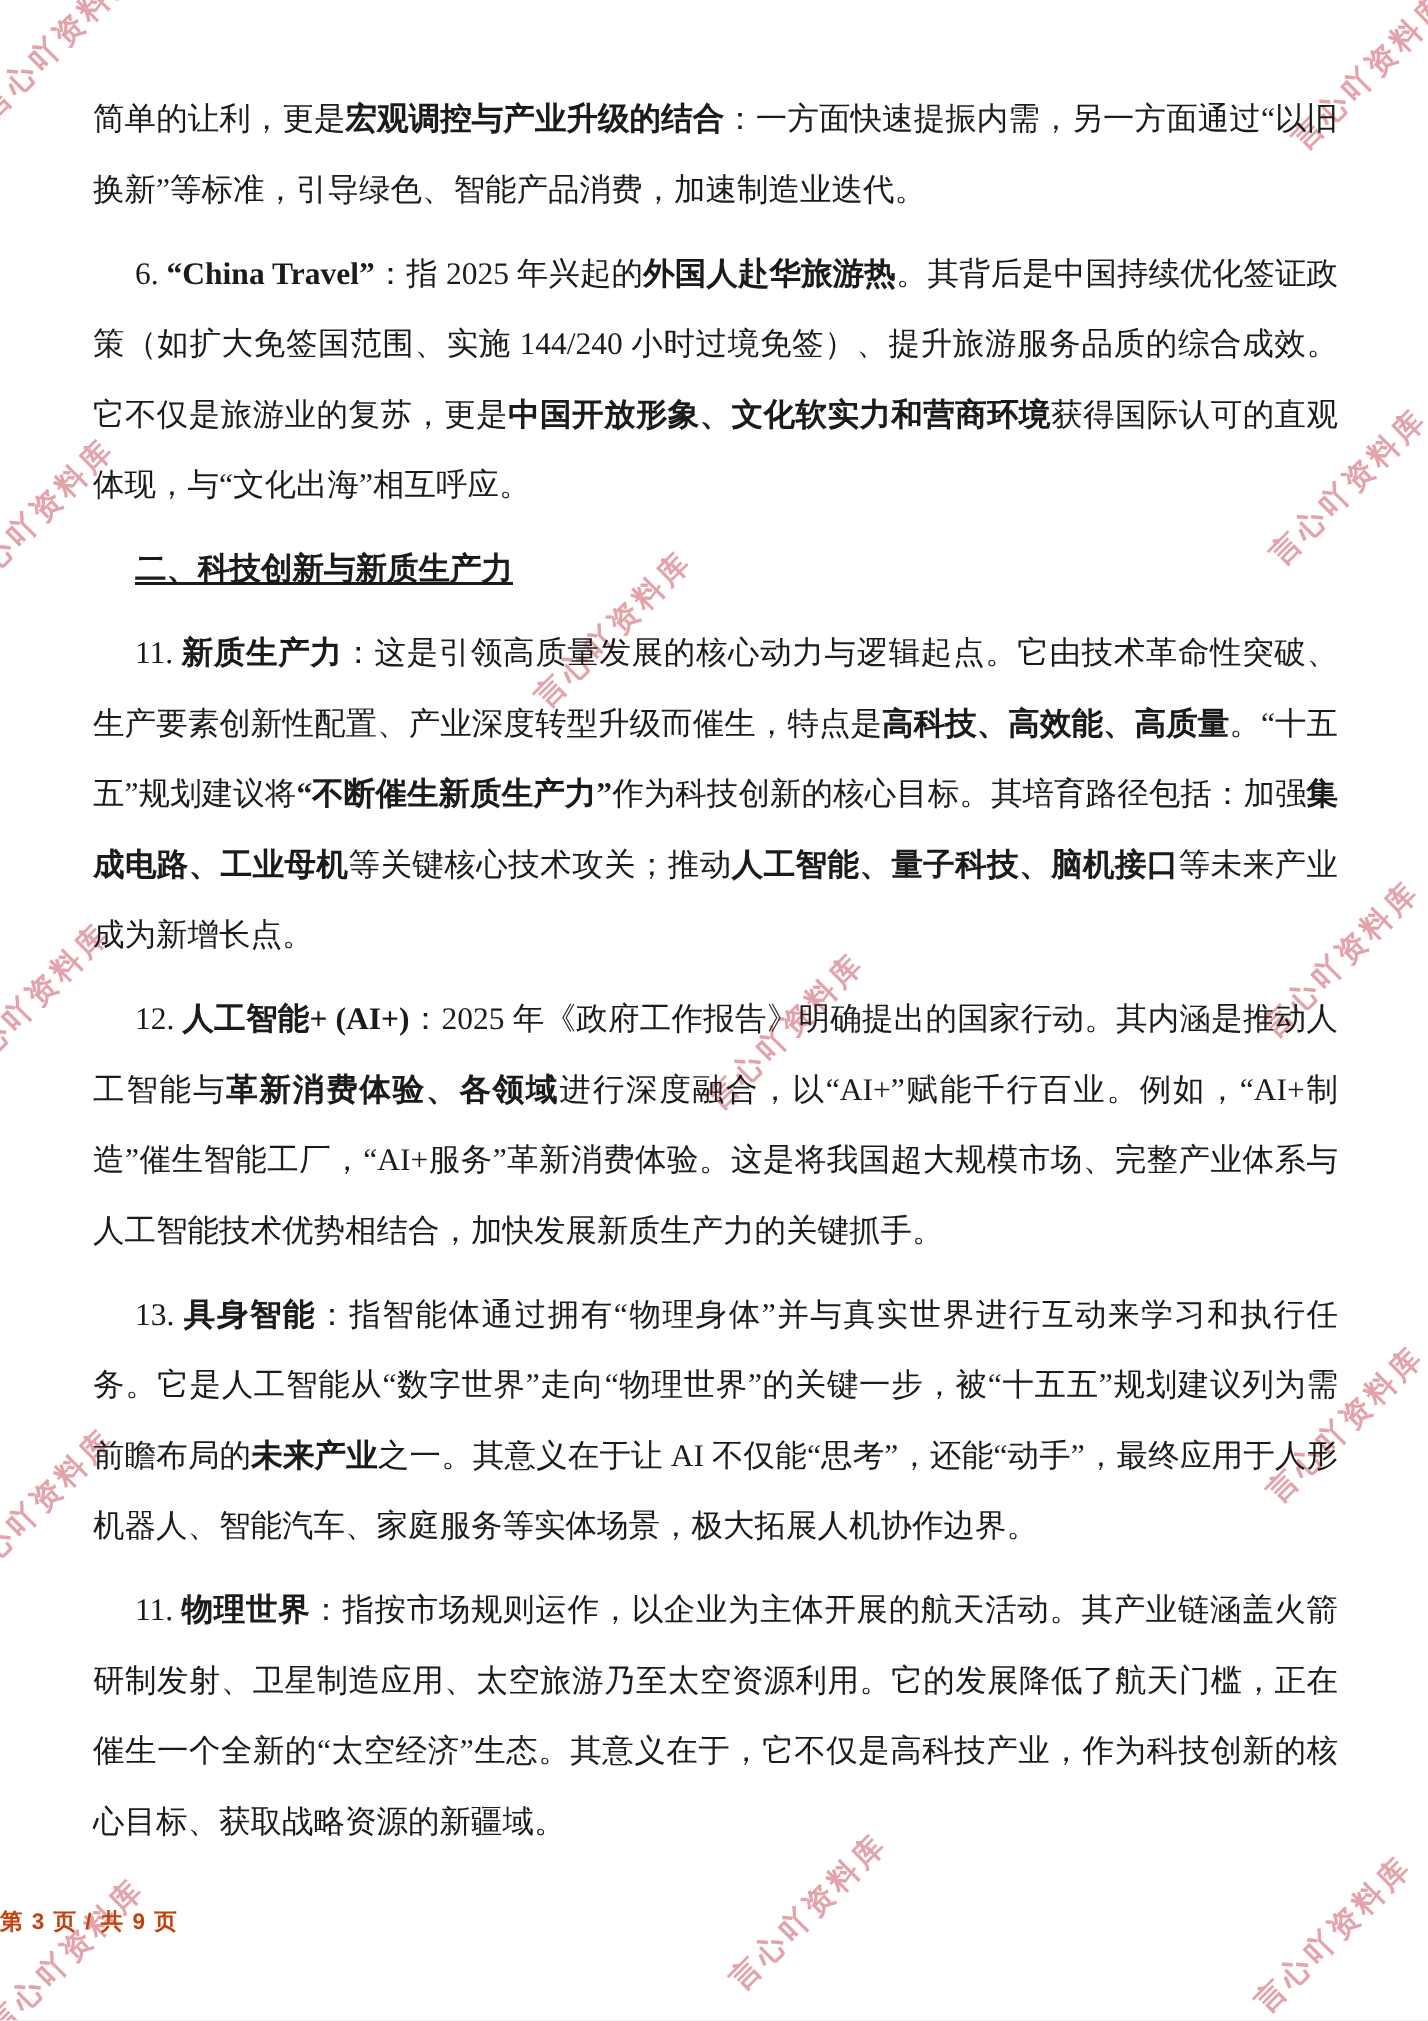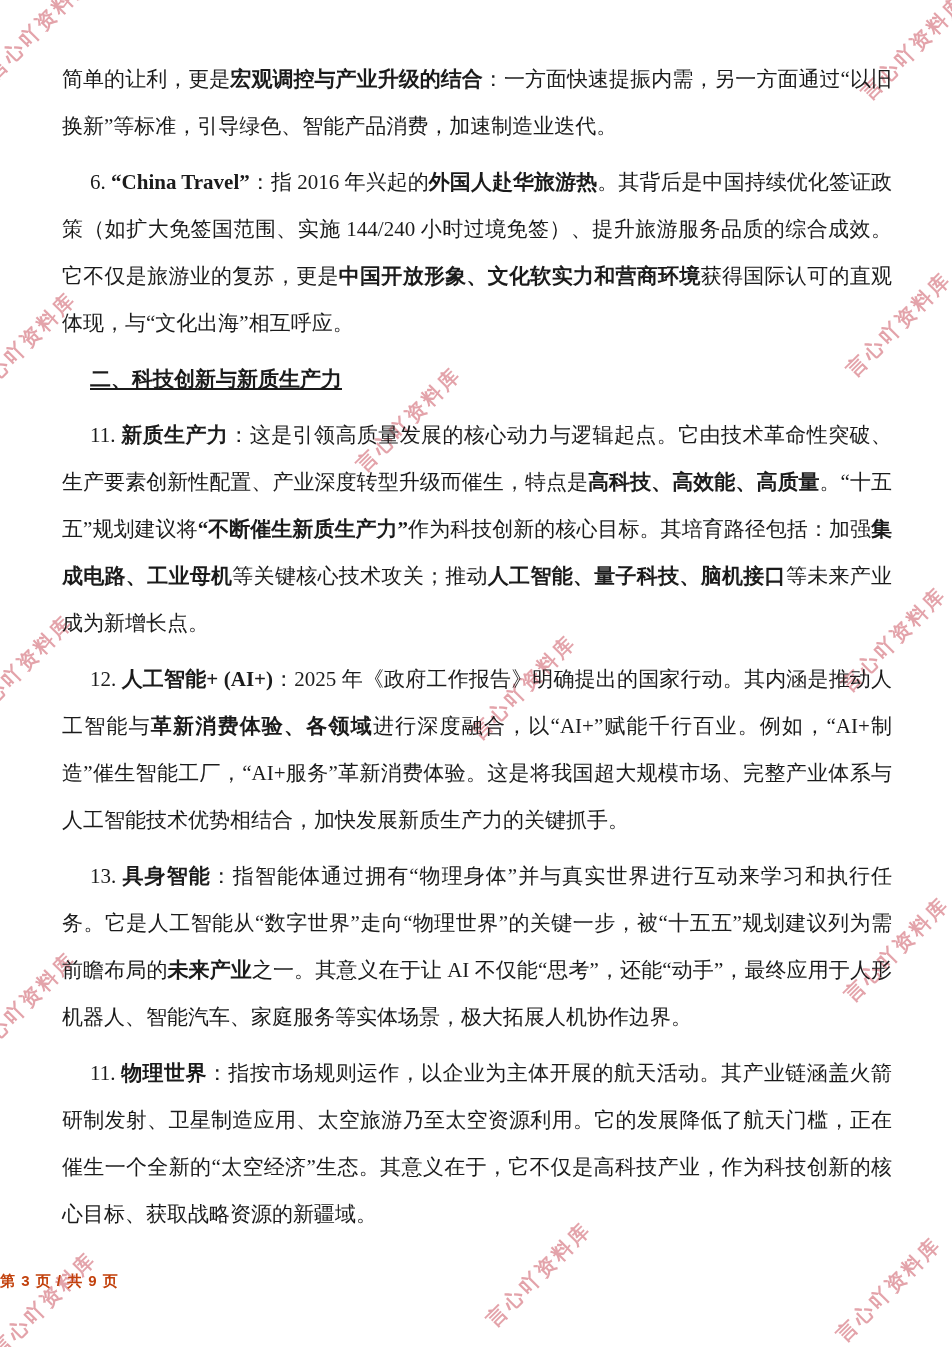--- a/index.html
+++ b/index.html
@@ -62,21 +62,21 @@
   <div class="wm" style="left:-48px; top:654px;">言心吖资料库</div>
   <div class="wm" style="left:455px; top:674px;">言心吖资料库</div>
   <div class="wm" style="left:828px; top:936px;">言心吖资料库</div>
   <div class="wm" style="left:-45px; top:991px;">言心吖资料库</div>
   <div class="wm" style="left:470px; top:1261px;">言心吖资料库</div>
   <div class="wm" style="left:-25px; top:1291px;">言心吖资料库</div>
   <div class="wm" style="left:820px; top:1276px;">言心吖资料库</div>
 
   <div class="content">
     <p class="para"><span>简单的让利，更是</span><span class="b">宏观调控与产业升级的结合</span><span>：一方面快速提振内需，另一方面通过“以旧换新”等标准，引导绿色、智能产品消费，加速制造业迭代。</span></p>
-    <p class="para indent"><span>6. </span><span class="b">“China Travel”</span><span>：指 2016 年兴起的</span><span class="b">外国人赴华旅游热</span><span>。其背后是中国持续优化签证政策（如扩大免签国范围、实施 144/240 小时过境免签）、提升旅游服务品质的综合成效。它不仅是旅游业的复苏，更是</span><span class="b">中国开放形象、文化软实力和营商环境</span><span>获得国际认可的直观体现，与“文化出海”相互呼应。</span></p>
+    <p class="para indent"><span>6. </span><span class="b">“China Travel”</span><span>：指 2025 年兴起的</span><span class="b">外国人赴华旅游热</span><span>。其背后是中国持续优化签证政策（如扩大免签国范围、实施 144/240 小时过境免签）、提升旅游服务品质的综合成效。它不仅是旅游业的复苏，更是</span><span class="b">中国开放形象、文化软实力和营商环境</span><span>获得国际认可的直观体现，与“文化出海”相互呼应。</span></p>
     <p class="para indent heading"><span class="b">二、科技创新与新质生产力</span></p>
     <p class="para indent"><span>11. </span><span class="b">新质生产力</span><span>：这是引领高质量发展的核心动力与逻辑起点。它由技术革命性突破、生产要素创新性配置、产业深度转型升级而催生，特点是</span><span class="b">高科技、高效能、高质量</span><span>。“十五五”规划建议将</span><span class="b">“不断催生新质生产力”</span><span>作为科技创新的核心目标。其培育路径包括：加强</span><span class="b">集成电路、工业母机</span><span>等关键核心技术攻关；推动</span><span class="b">人工智能、量子科技、脑机接口</span><span>等未来产业成为新增长点。</span></p>
     <p class="para indent"><span>12. </span><span class="b">人工智能+ (AI+)</span><span>：2025 年《政府工作报告》明确提出的国家行动。其内涵是推动人工智能与</span><span class="b">革新消费体验、各领域</span><span>进行深度融合，以“AI+”赋能千行百业。例如，“AI+制造”催生智能工厂，“AI+服务”革新消费体验。这是将我国超大规模市场、完整产业体系与人工智能技术优势相结合，加快发展新质生产力的关键抓手。</span></p>
     <p class="para indent"><span>13. </span><span class="b">具身智能</span><span>：指智能体通过拥有“物理身体”并与真实世界进行互动来学习和执行任务。它是人工智能从“数字世界”走向“物理世界”的关键一步，被“十五五”规划建议列为需前瞻布局的</span><span class="b">未来产业</span><span>之一。其意义在于让 AI 不仅能“思考”，还能“动手”，最终应用于人形机器人、智能汽车、家庭服务等实体场景，极大拓展人机协作边界。</span></p>
     <p class="para indent"><span>11. </span><span class="b">物理世界</span><span>：指按市场规则运作，以企业为主体开展的航天活动。其产业链涵盖火箭研制发射、卫星制造应用、太空旅游乃至太空资源利用。它的发展降低了航天门槛，正在催生一个全新的“太空经济”生态。其意义在于，它不仅是高科技产业，作为科技创新的核心目标、获取战略资源的新疆域。</span></p>
   </div>
 
   <div class="footer">第 3 页 / 共 9 页</div>
 
 </div>

